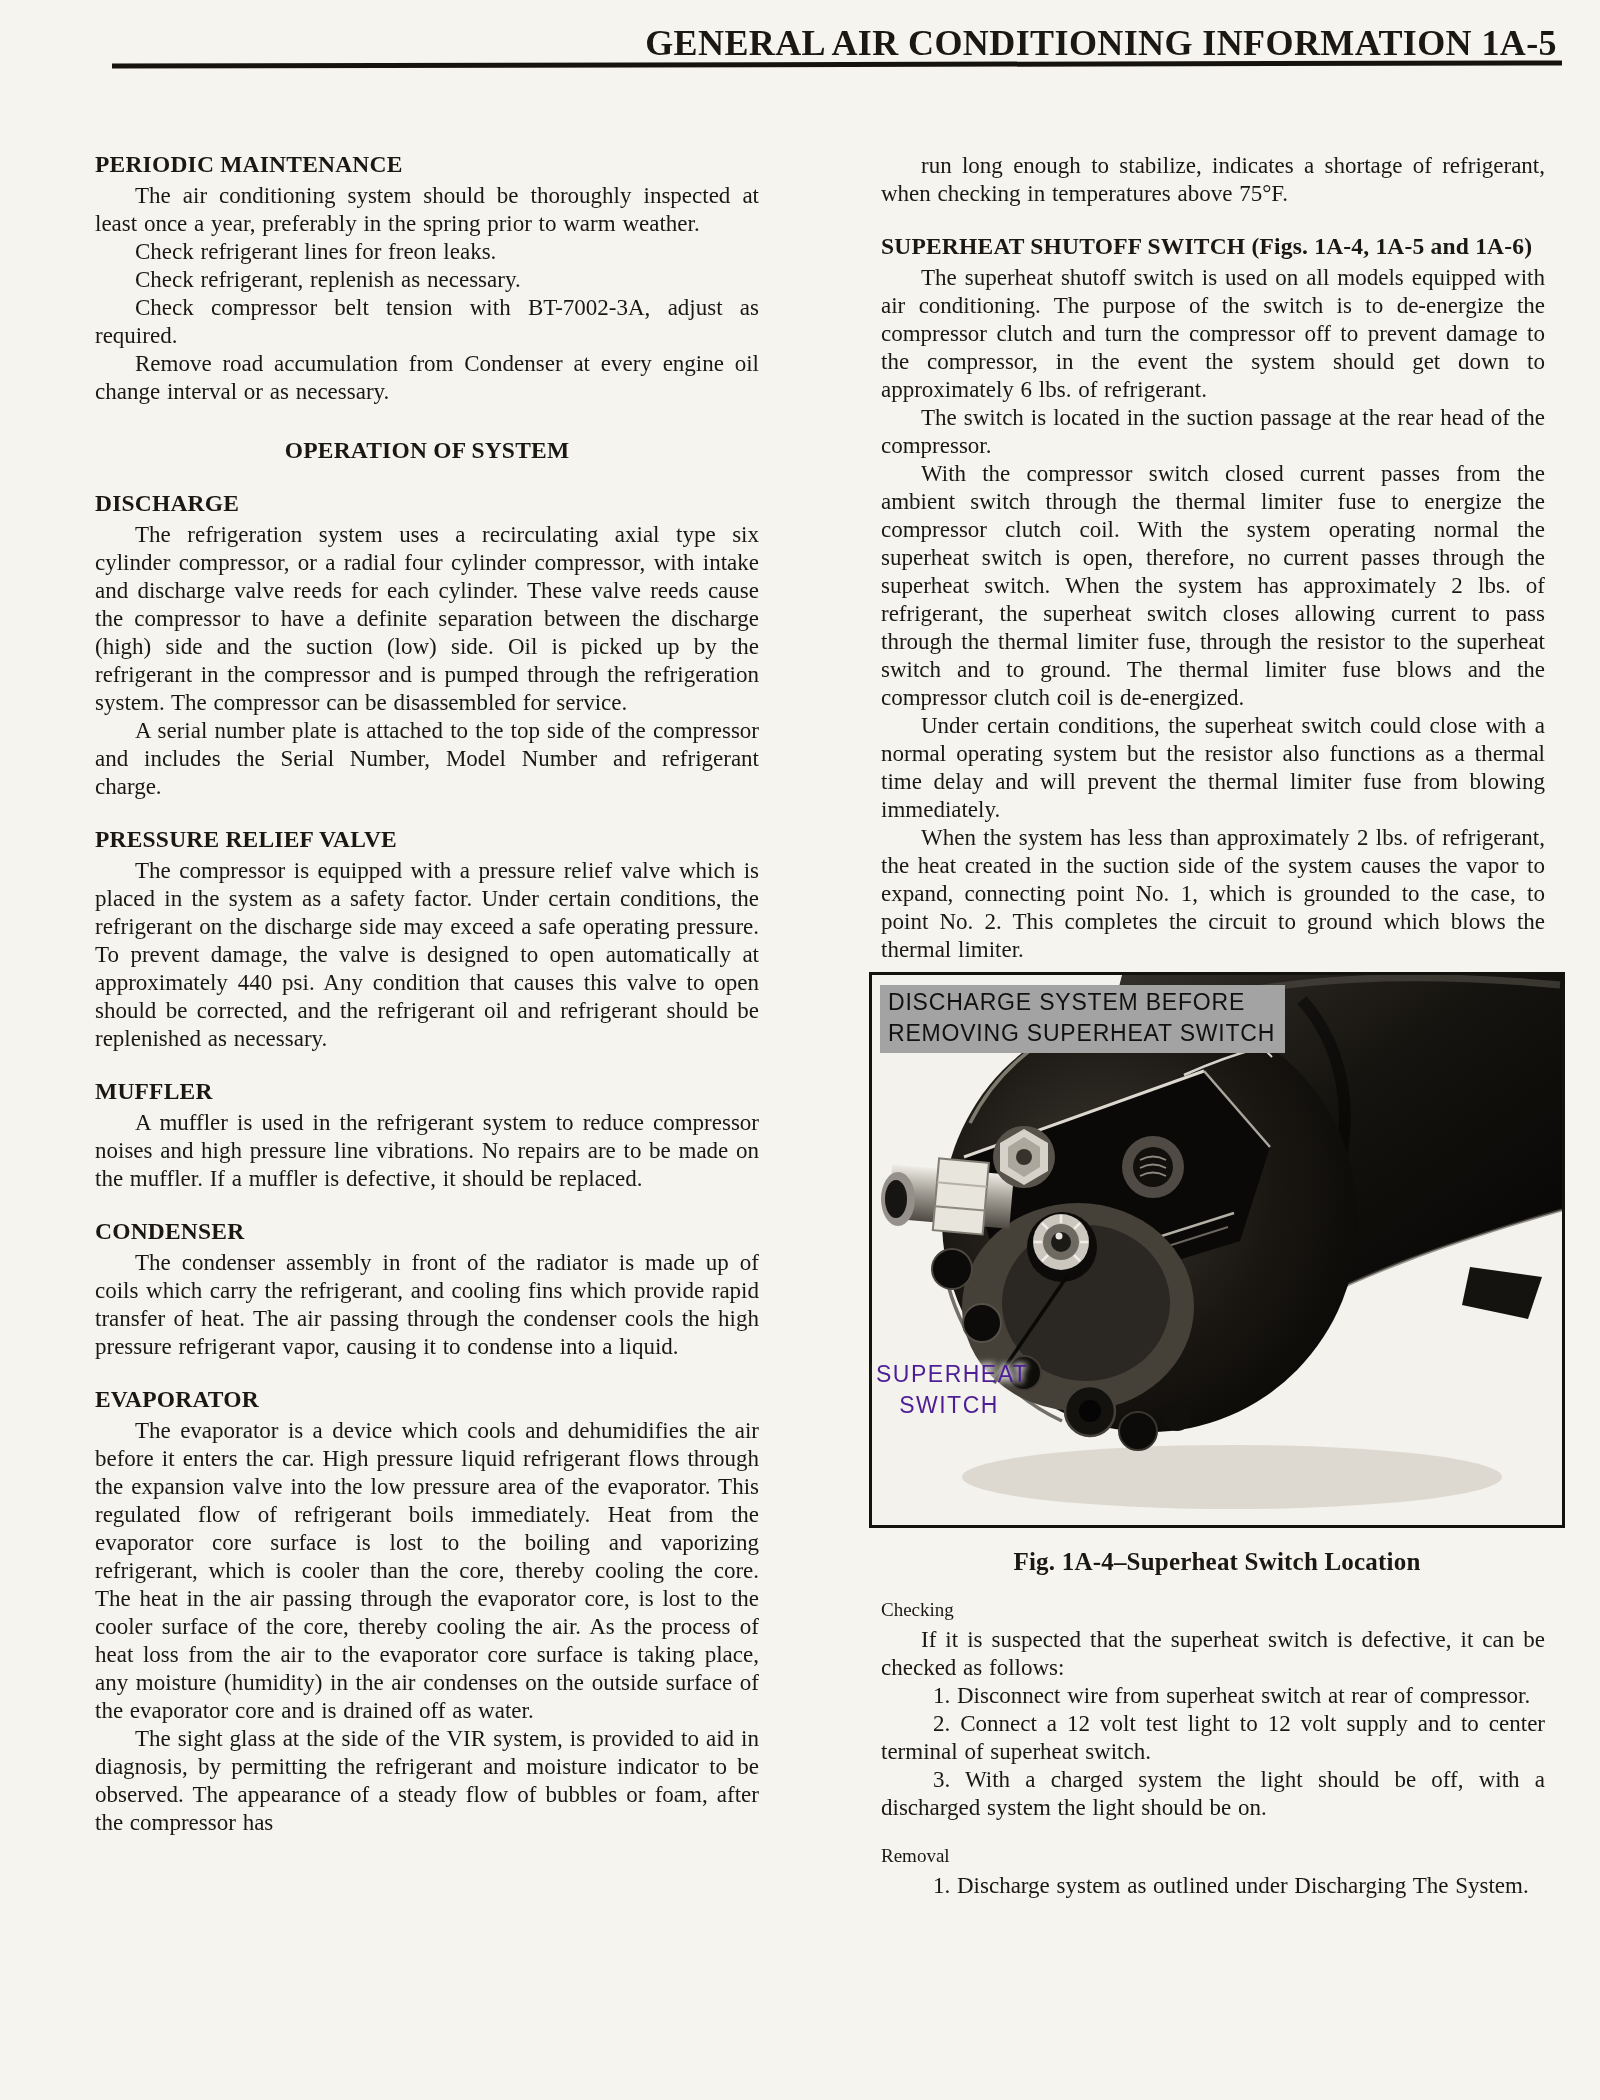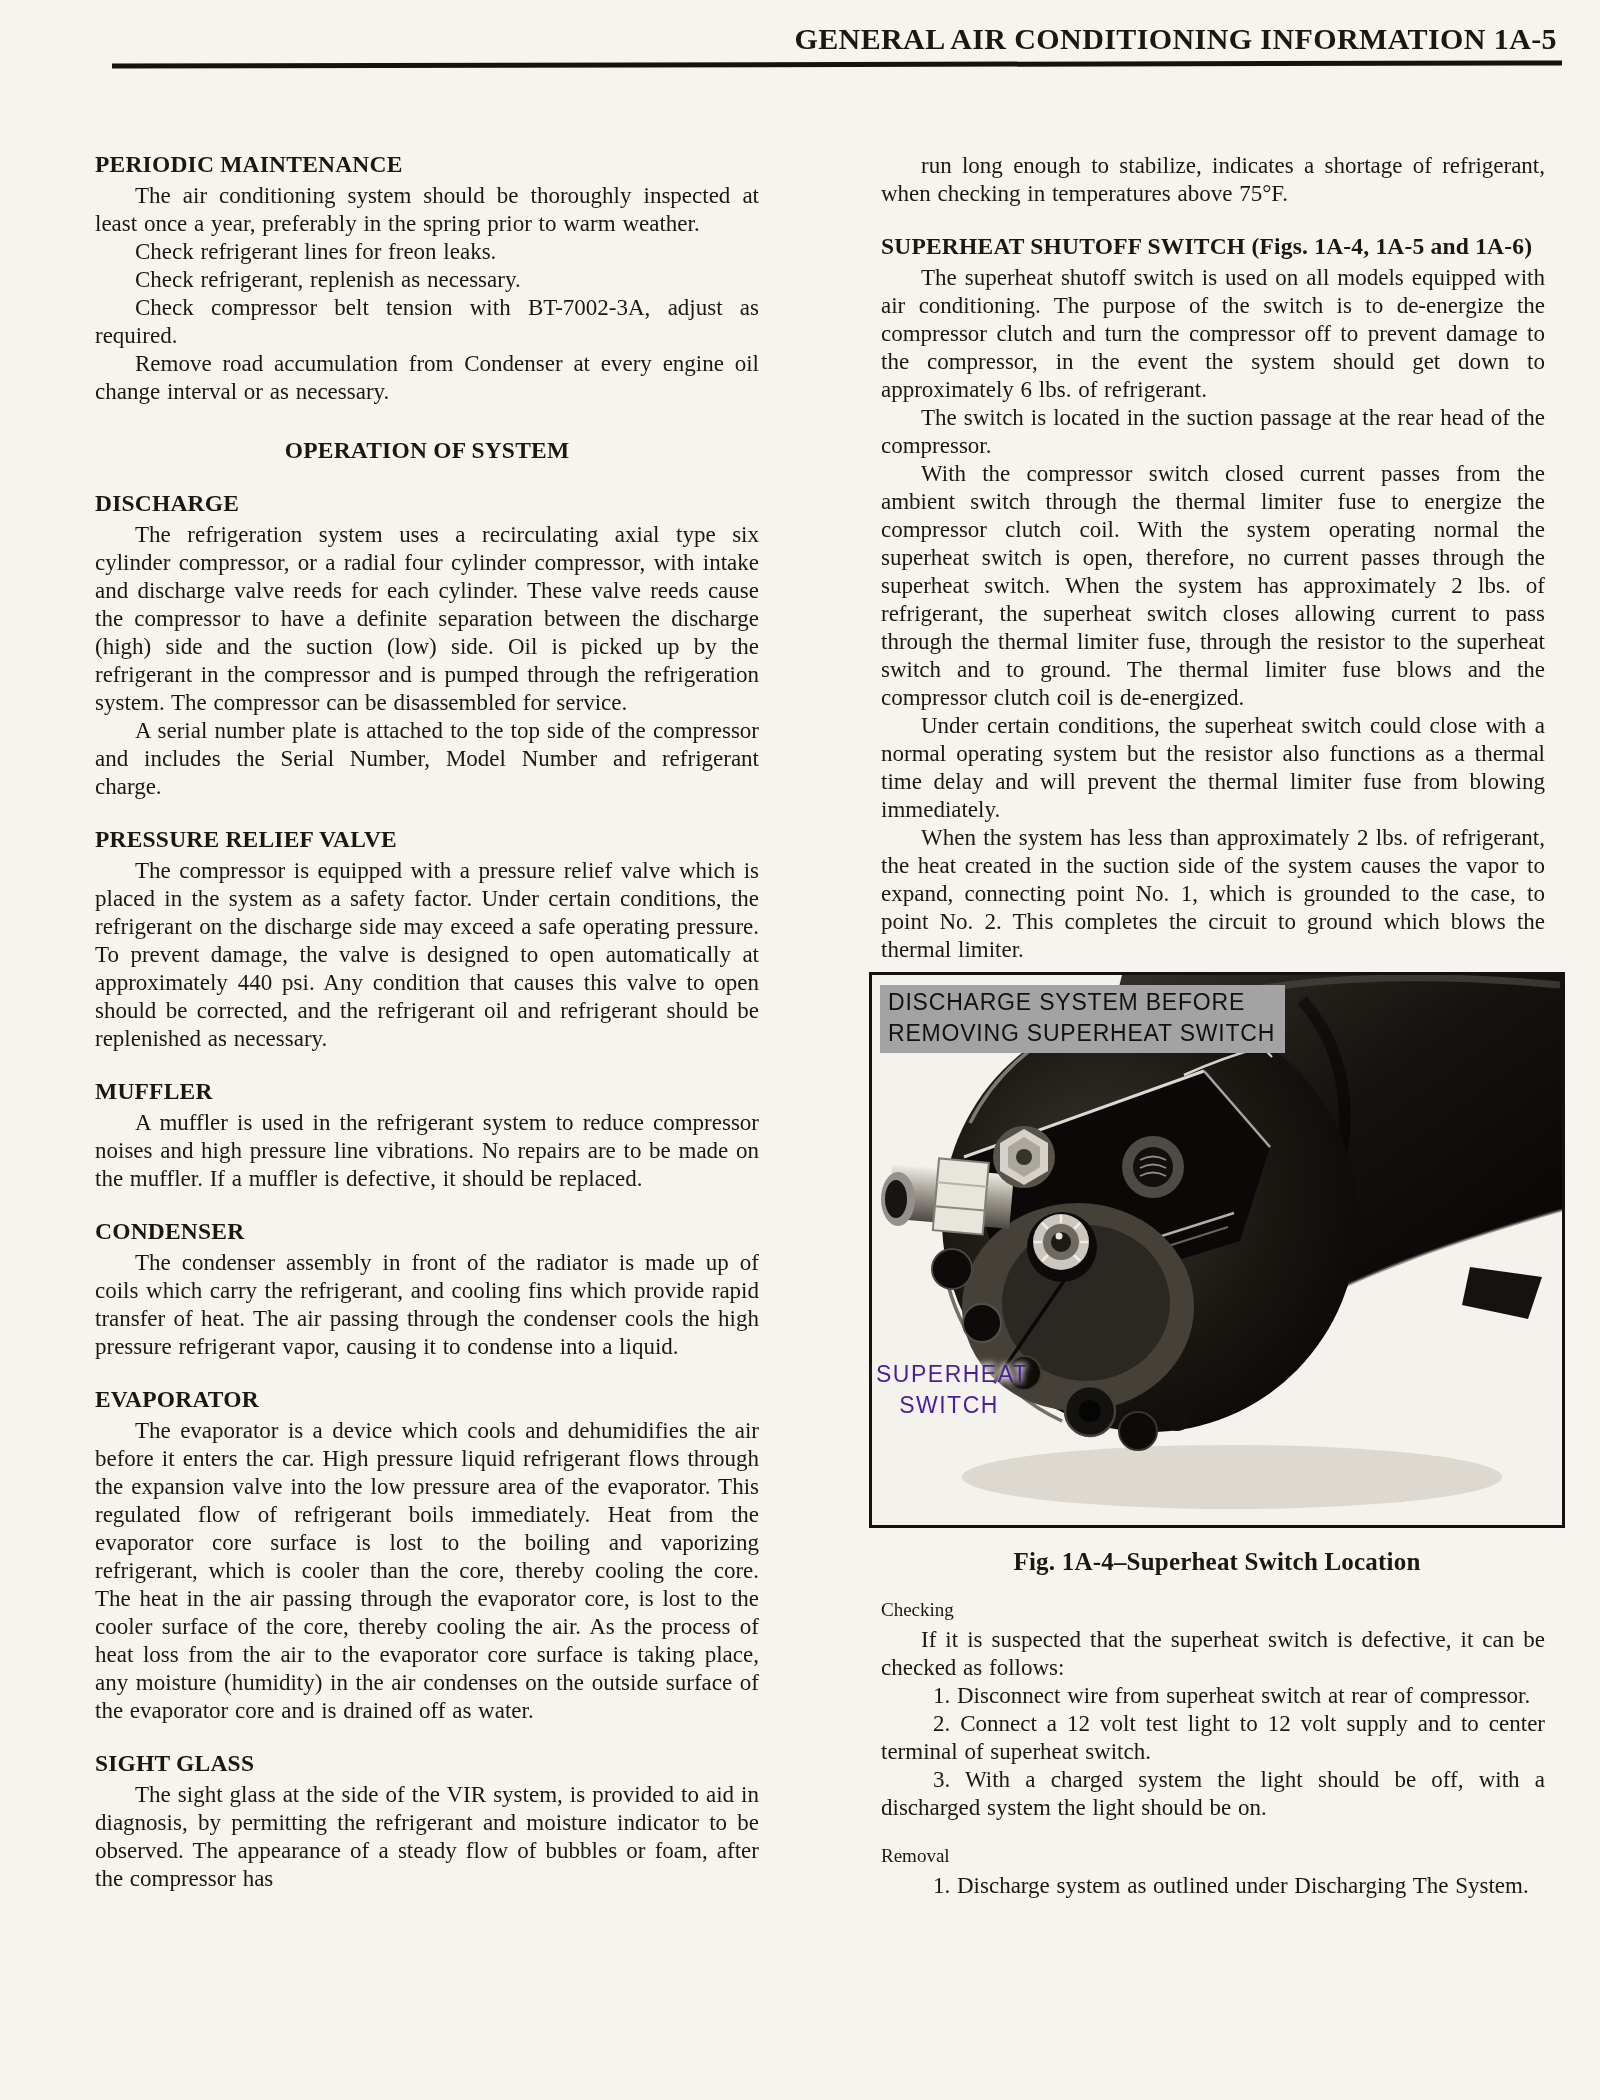--- a/index.html
+++ b/index.html
@@ -8,21 +8,21 @@
     width:1600px; height:2100px;
     margin:0 auto;
     background:#f6f4ee;
     font-family:"Liberation Serif","DejaVu Serif",serif;
     color:#1b1814;
     overflow:hidden;
   }
   
   .hdr-title {
     position:absolute; top:22px; right:43px;
-    font-size:30px; font-weight:bold; letter-spacing:0.4px;
+    font-size:36px; font-weight:bold; letter-spacing:0.4px;
     white-space:nowrap;
   }
   .hdr-rule {
     position:absolute; top:62px; left:112px; width:1450px; height:5px;
     background:#16130e; transform:rotate(-0.12deg);
   }
   
   .col { position:absolute; top:150px; }
   .col-left  { left:95px;  width:664px; }
   .col-right { left:881px; width:664px; }
@@ -110,21 +110,20 @@
       <h2>CONDENSER</h2>
       <p>The condenser assembly in front of the radiator is made up of coils which carry the refrigerant, and cooling fins which provide rapid transfer of heat. The air passing through the condenser cools the high pressure refrigerant vapor, causing it to condense into a liquid.</p>
     </section>
 
     <section>
       <h2>EVAPORATOR</h2>
       <p>The evaporator is a device which cools and dehumidifies the air before it enters the car. High pressure liquid refrigerant flows through the expansion valve into the low pressure area of the evaporator. This regulated flow of refrigerant boils immediately. Heat from the evaporator core surface is lost to the boiling and vaporizing refrigerant, which is cooler than the core, thereby cooling the core. The heat in the air passing through the evaporator core, is lost to the cooler surface of the core, thereby cooling the air. As the process of heat loss from the air to the evaporator core surface is taking place, any moisture (humidity) in the air condenses on the outside surface of the evaporator core and is drained off as water.</p>
     </section>
 
     <section>
-      <h2>SIGHT GLASS</h2>
       <p>The sight glass at the side of the VIR system, is provided to aid in diagnosis, by permitting the refrigerant and moisture indicator to be observed. The appearance of a steady flow of bubbles or foam, after the compressor has</p>
     </section>
   </div>
 
   <div class="col col-right">
     <p class="cont">run long enough to stabilize, indicates a shortage of refrigerant, when checking in temperatures above 75°F.</p>
 
     <section>
       <h2>SUPERHEAT SHUTOFF SWITCH (Figs. 1A-4, 1A-5 and 1A-6)</h2>
       <p>The superheat shutoff switch is used on all models equipped with air conditioning. The purpose of the switch is to de-energize the compressor clutch and turn the compressor off to prevent damage to the compressor, in the event the system should get down to approximately 6 lbs. of refrigerant.</p>

